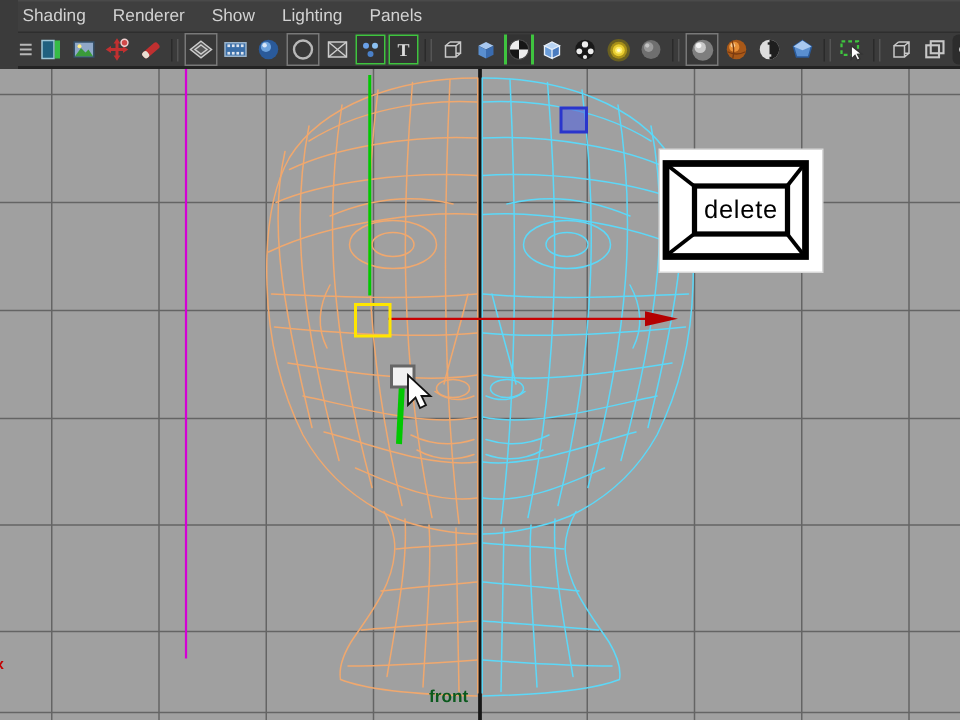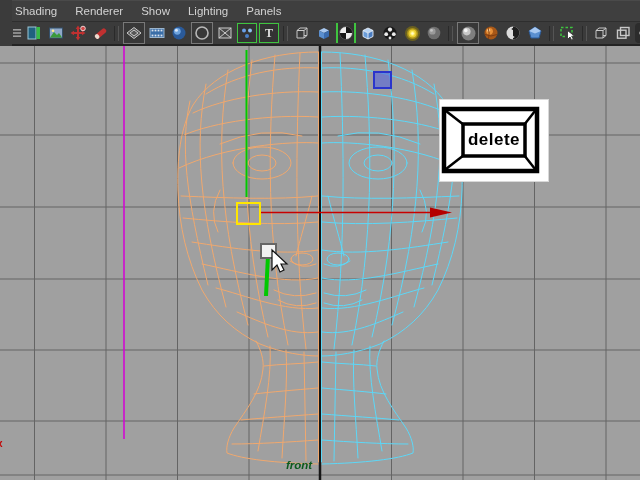--- a/index.html
+++ b/index.html
@@ -21,23 +21,23 @@
   .tbi.darktile{background:#2c2c2c;border-radius:4px;}
   .tbi.halfclip{width:9px;overflow:hidden;justify-content:flex-start;}
   .sep{width:3px;height:15px;border-left:1px solid #2a2a2a;border-right:1px solid #555;margin:0 3px;flex:0 0 auto;}
 
   
   .viewport{position:absolute;top:46px;left:0;width:640px;height:434px;background:#a0a0a0;overflow:hidden;}
   .vp-svg{position:absolute;top:0;left:0;}
 
   .delete-key{position:absolute;left:440px;top:54px;width:108px;height:81px;background:#ffffff;box-shadow:0 0 0 1px #d8d8d8;}
   .delete-label{position:absolute;left:23px;top:24px;width:62px;height:32px;display:flex;align-items:center;justify-content:center;
-                font-weight:bold;font-size:17px;color:#000;letter-spacing:0.5px;}
-
-  .camera-label{position:absolute;left:286px;top:413px;color:#0b5a1e;font-weight:bold;font-size:11.5px;font-style:italic;}
+                font-weight:normal;font-size:17px;color:#000;letter-spacing:0.5px;}
+
+  .camera-label{position:absolute;left:286px;top:413px;color:#0b5a1e;font-weight:bold;font-size:11.5px;}
   .axis-frag{position:absolute;left:-3px;top:392px;width:6px;height:10px;overflow:hidden;color:#c40000;font-size:10px;font-weight:bold;}
 </style>
 </head>
 <body>
 
 <div class="app">
 
   <div class="menubar">
     <span class="menu-item">Shading</span>
     <span class="menu-item">Renderer</span>

